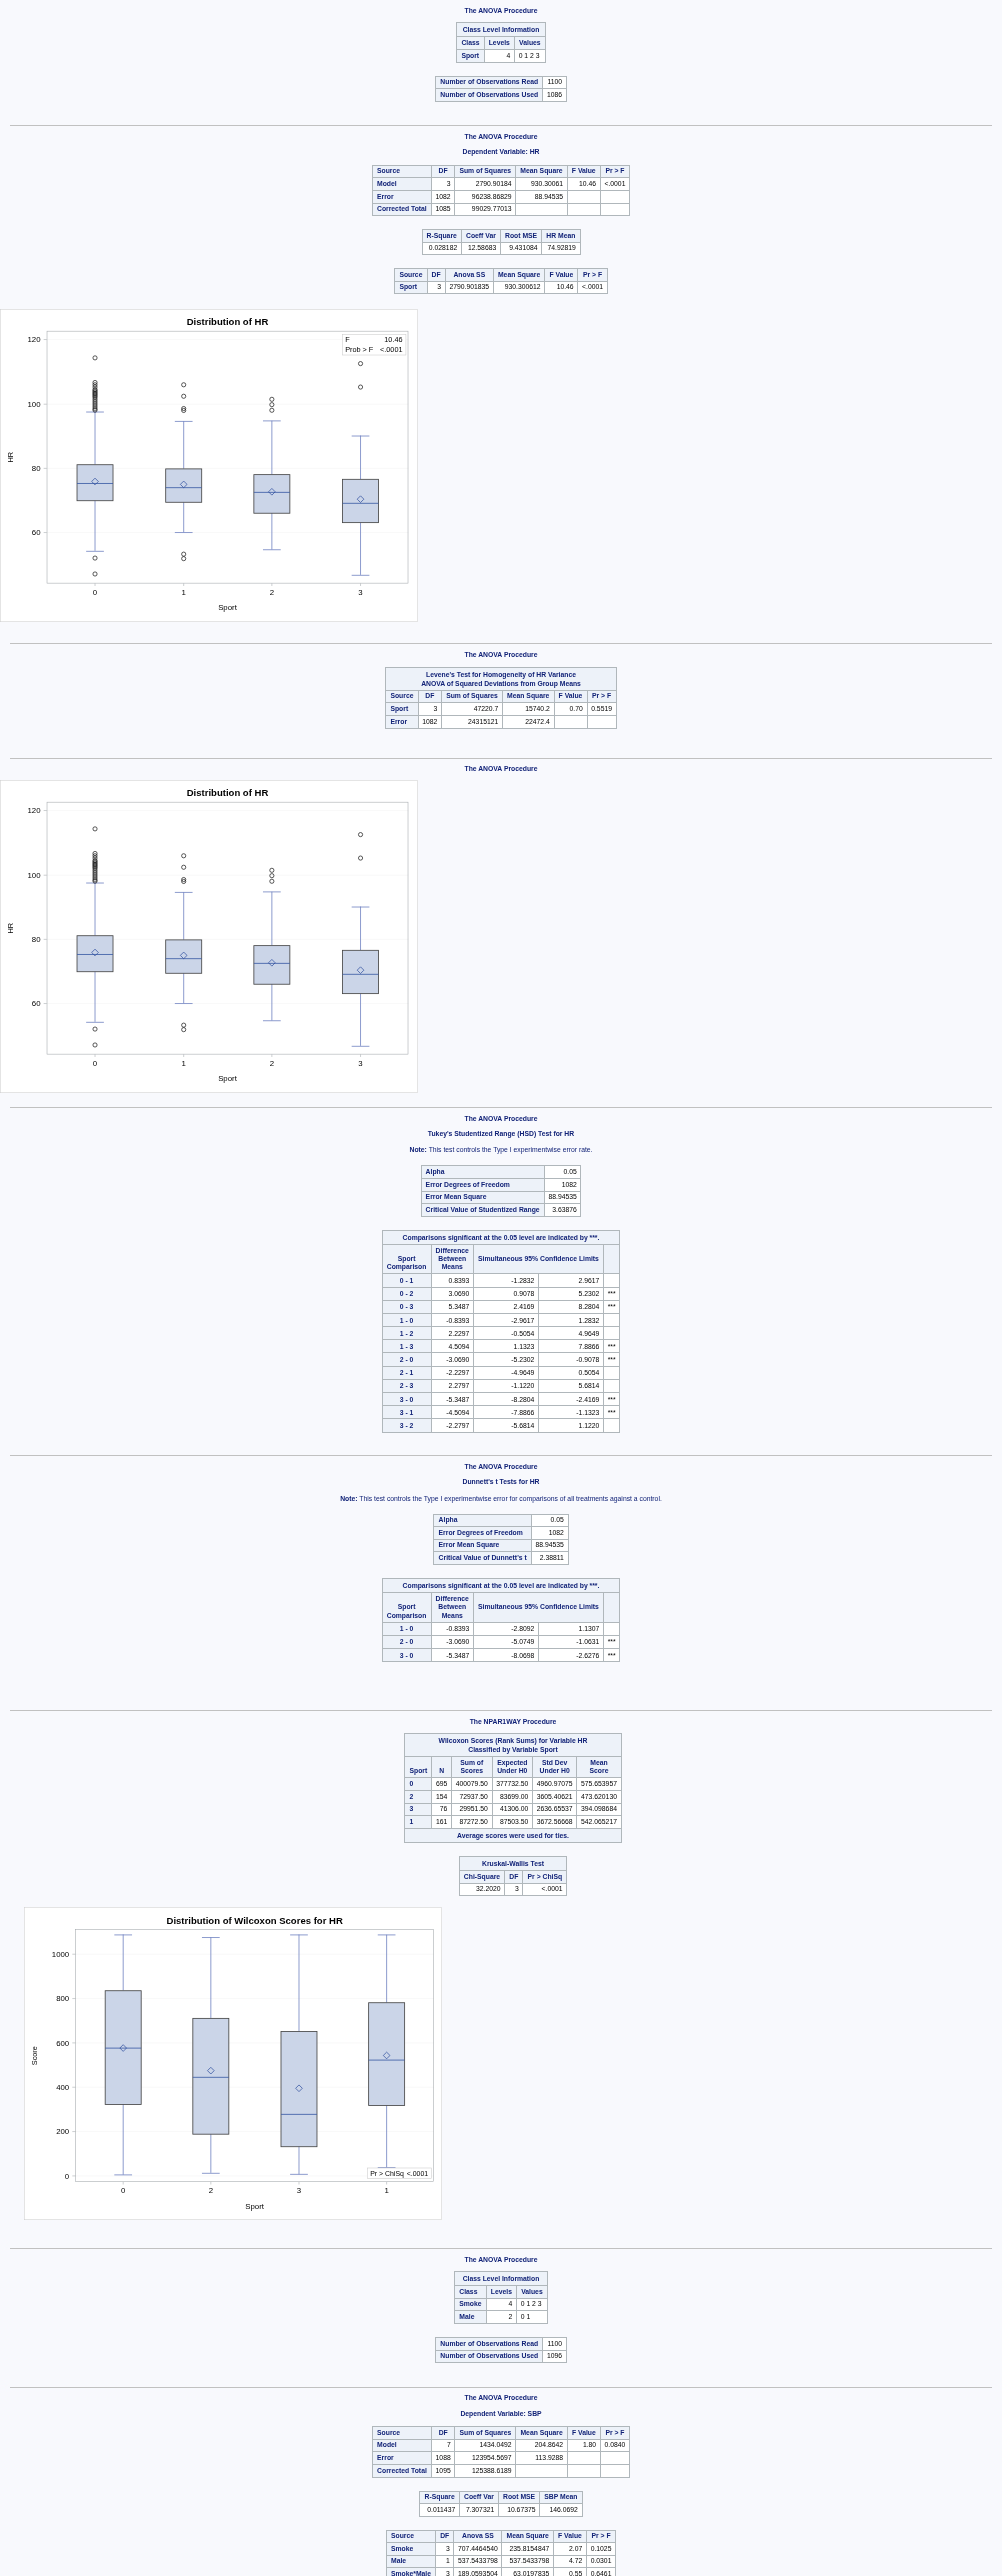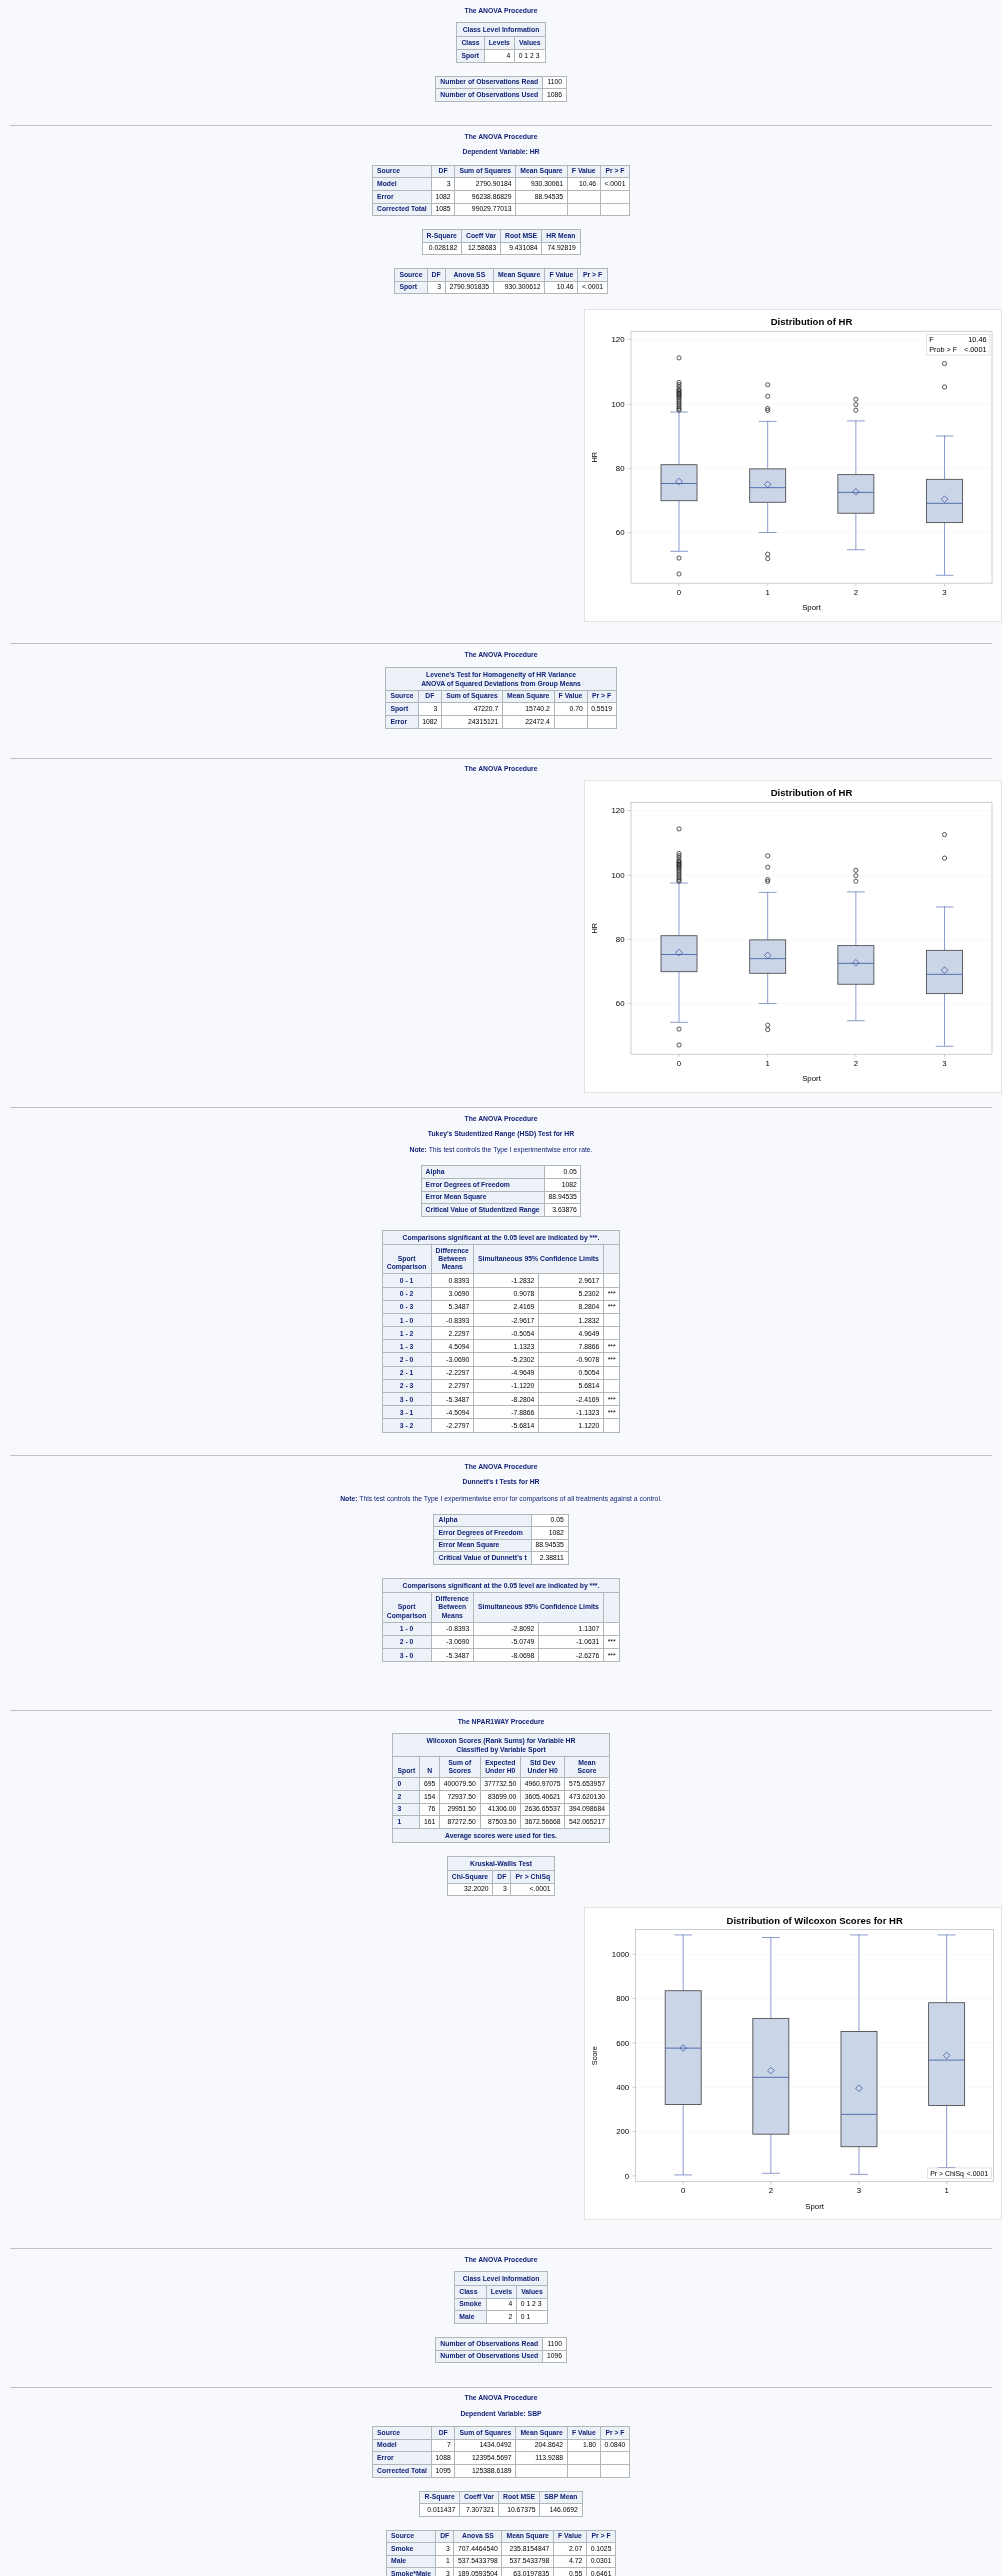--- a/index.html
+++ b/index.html
@@ -20,21 +20,21 @@
   table.sas.cmp td,table.sas.cmp th{line-height:9px;}
   table.sas.cmp tr:nth-child(2) th{line-height:8.4px;padding-top:1.6px;padding-bottom:1.6px;}
   table.sas th.mid{vertical-align:middle;}
   table.sas td.c,table.sas th.cc{text-align:center;}
   table.sas th.rh{text-align:left;vertical-align:middle;}
   table.sas th.lh{text-align:left;vertical-align:bottom;}
   table.sas th.ch{text-align:center;vertical-align:bottom;}
   table.sas td{background:#fff;color:#000;text-align:right;vertical-align:middle;padding-left:3.7px;padding-right:3.7px;}
   table.sas td.l{text-align:left;}
   table.sas td.c{text-align:center;}
-  .graphwrap{text-align:right;margin:0;padding-top:1.6px;}
+  .graphwrap{text-align:left;margin:0;padding-top:1.6px;}
 
   svg.graph{display:inline-block;background:#fff;vertical-align:top;}
 </style>
 </head>
 <body>
 
 <div class="page" id="page-root">
     <div class="sect" style="padding-bottom: 10.4px;">
       <div class="proc-title">The ANOVA Procedure</div>
       <div class="tblwrap"><table class="sas"><tbody>
@@ -547,21 +547,21 @@
             <tr>
               <th class="cc">3 - 0</th>
               <td>-5.3487</td>
               <td>-8.0698</td>
               <td>-2.6276</td>
               <td class="c">***</td>
             </tr>
           </tbody></table></div>
     </div>
     <hr class="rule">
-    <div class="sect" style="padding-bottom: 28px;">
+    <div class="sect" style="padding-bottom: 28px; padding-left: 24px;">
       <div class="proc-title">The NPAR1WAY Procedure</div>
       <div class="tblwrap"><table class="sas"><tbody>
             <tr>
               <th class="cap" colspan="6"><span>Wilcoxon Scores (Rank Sums) for Variable HR</span><br><span>Classified by Variable Sport</span></th>
             </tr>
             <tr>
               <th class="ch"><span>Sport</span></th>
               <th><span>N</span></th>
               <th><span>Sum of</span><br><span>Scores</span></th>
               <th><span>Expected</span><br><span>Under H0</span></th>

